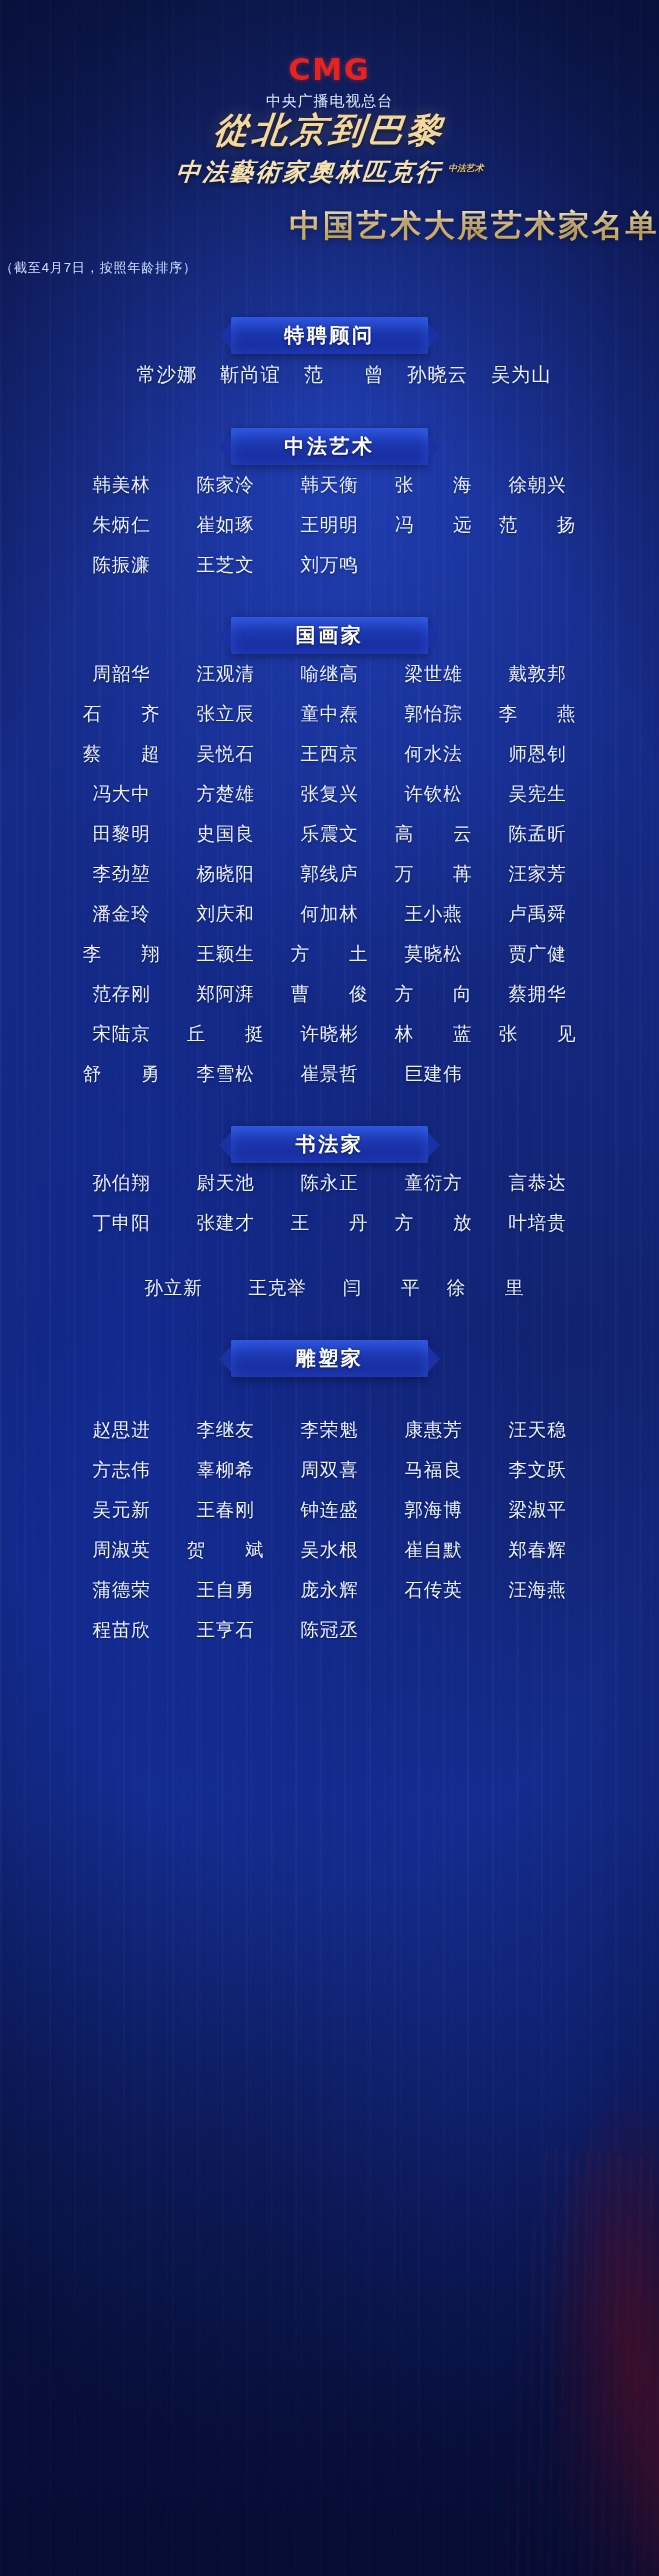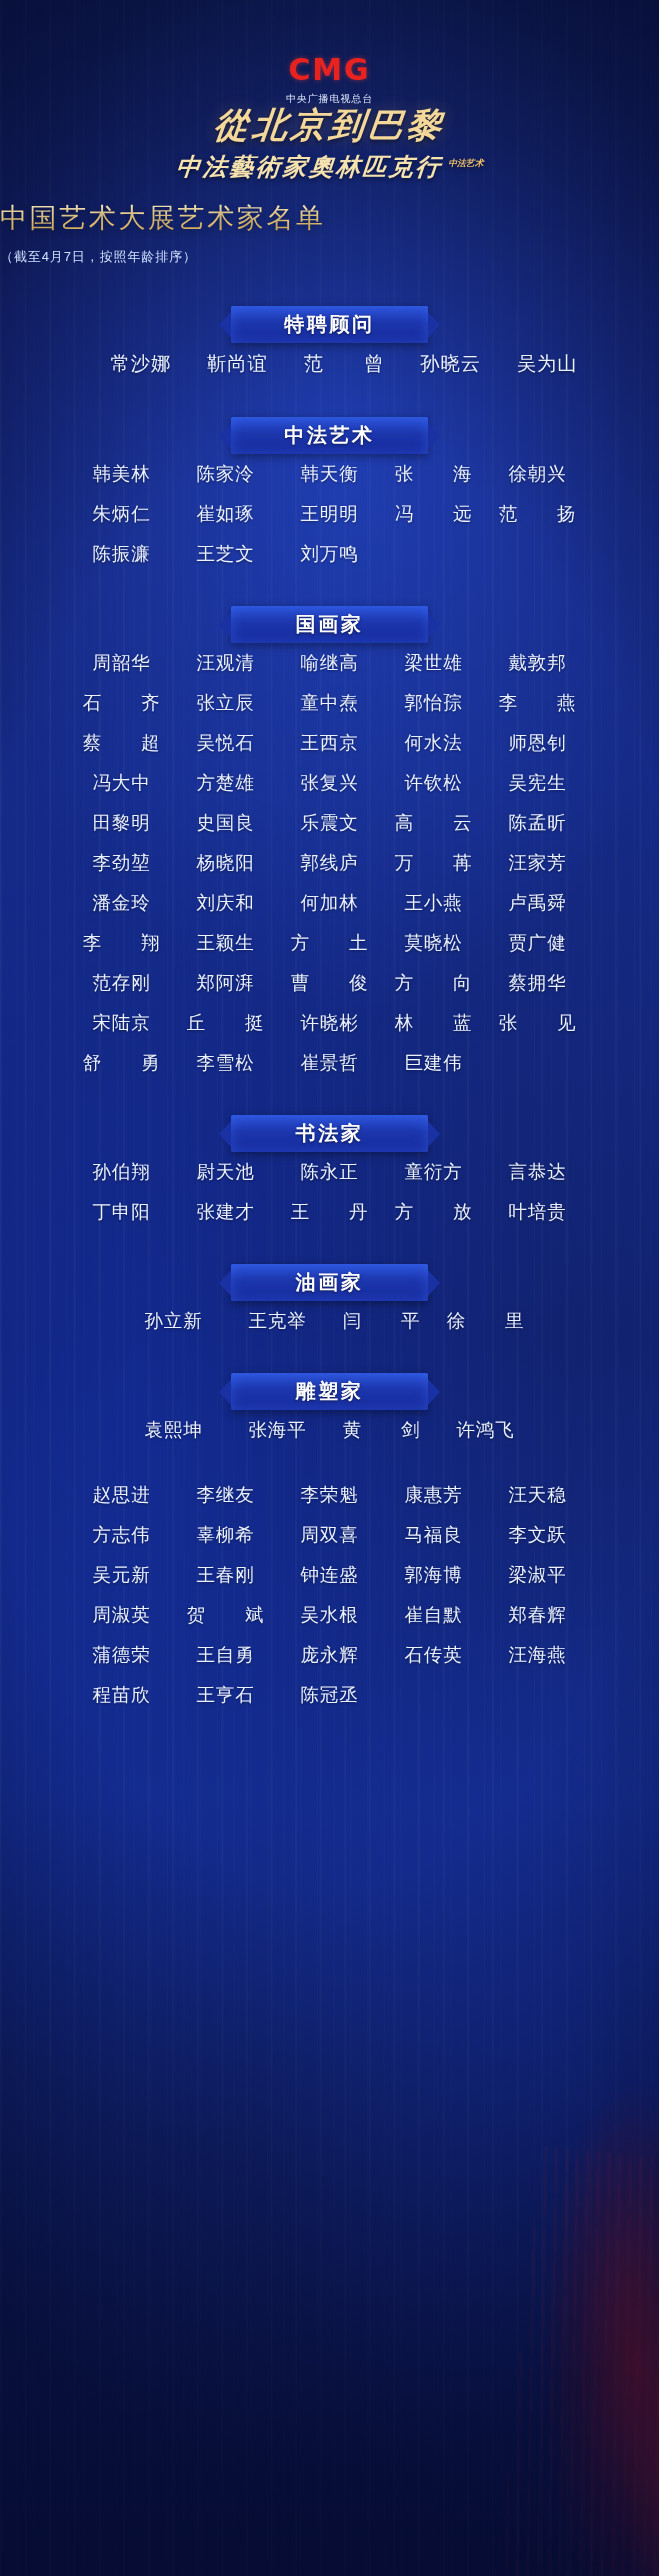--- a/index.html
+++ b/index.html
@@ -86,21 +86,21 @@
     font-size: 30px;
     font-weight: bold;
     letter-spacing: 1.8px;
     line-height: 1;
     font-family: "DejaVu Sans", sans-serif;
     text-shadow: 0 0 5.3px rgba(255,60,50,0.45);
   }
   .cmg-sub {
     margin-top: 7px;
     color: #dfe8ff;
-    font-size: 10px;
+    font-size: 15px;
     letter-spacing: 0.9px;
   }
 
   
   .callig1 {
     text-align: center;
     color: #f3d89a;
     font-family: "DejaVu Serif", serif;
     font-size: 35px;
     font-weight: bold;
@@ -129,24 +129,24 @@
     font-size: 8.8px;
     line-height: 1.05;
     color: #f0c06a;
     vertical-align: super;
     transform: skewX(5deg);
     margin-left: 5.3px;
     letter-spacing: 0;
     text-align: center;
   }
   .main-title {
-    text-align: left;
+    text-align: right;
     margin-top: 19.3px;
-    font-size: 27px;
-    font-weight: normal;
+    font-size: 31px;
+    font-weight: bold;
     letter-spacing: 2.6px;
     color: #fbe8b4;
     background: linear-gradient(180deg, #fff4cf 0%, #f4d283 55%, #d9a94e 100%);
     -webkit-background-clip: text;
     background-clip: text;
     -webkit-text-fill-color: transparent;
     text-shadow: 0 1.8px 7px rgba(0,0,0,0.35);
   }
   .sub-note {
     text-align: left;
@@ -210,21 +210,21 @@
     width: 104px;
     text-align: center;
     white-space: nowrap;
     text-shadow: 0 0.9px 2.6px rgba(0,0,0,0.4);
   }
   .cols-5 { grid-template-columns: repeat(5, 104px); }
   .cols-4 { grid-template-columns: repeat(4, 104px); }
   .adviser-row {
     display: flex;
     justify-content: center;
-    gap: 36px;
+    gap: 23px;
     color: #eaf1ff;
     font-size: 19.3px;
     letter-spacing: 0.9px;
     padding-left: 29px;
   }
   .adviser-row .cell {
     white-space: nowrap;
     text-shadow: 0 0.9px 2.6px rgba(0,0,0,0.4);
   }
   .bottom-pad { height: 106px; }
@@ -352,37 +352,30 @@
         <div class="cell">言恭达</div>
         <div class="cell">丁申阳</div>
         <div class="cell">张建才</div>
         <div class="cell">王　　丹</div>
         <div class="cell">方　　放</div>
         <div class="cell">叶培贵</div>
       </div>
     </div>
 
     <div class="section">
-      <div class="banner">油画家</div>
       <div class="names cols-4">
         <div class="cell">孙立新</div>
         <div class="cell">王克举</div>
         <div class="cell">闫　　平</div>
         <div class="cell">徐　　里</div>
       </div>
     </div>
 
     <div class="section">
       <div class="banner">雕塑家</div>
-      <div class="names cols-4">
-        <div class="cell">袁熙坤</div>
-        <div class="cell">张海平</div>
-        <div class="cell">黄　　剑</div>
-        <div class="cell">许鸿飞</div>
-      </div>
     </div>
 
     <div class="section">
       <div class="names cols-5">
         <div class="cell">赵思进</div>
         <div class="cell">李继友</div>
         <div class="cell">李荣魁</div>
         <div class="cell">康惠芳</div>
         <div class="cell">汪天稳</div>
         <div class="cell">方志伟</div>

